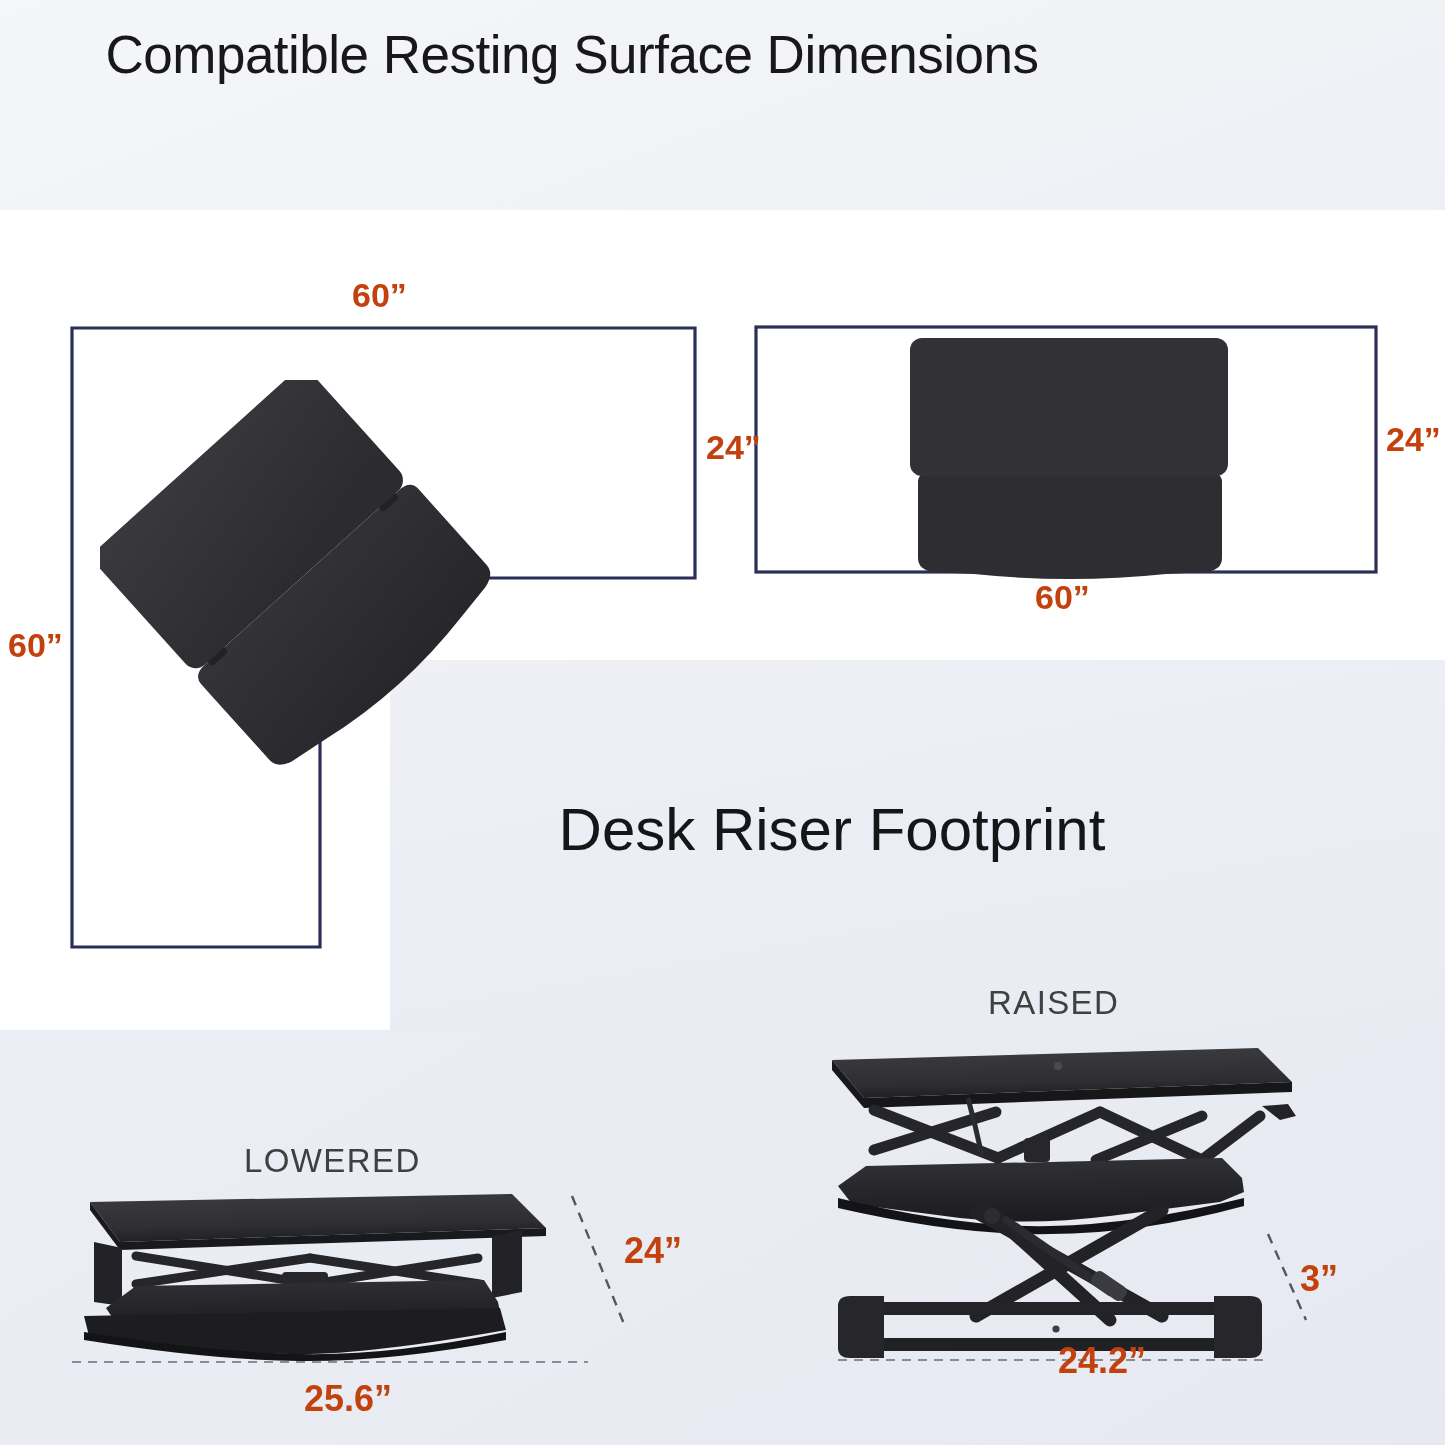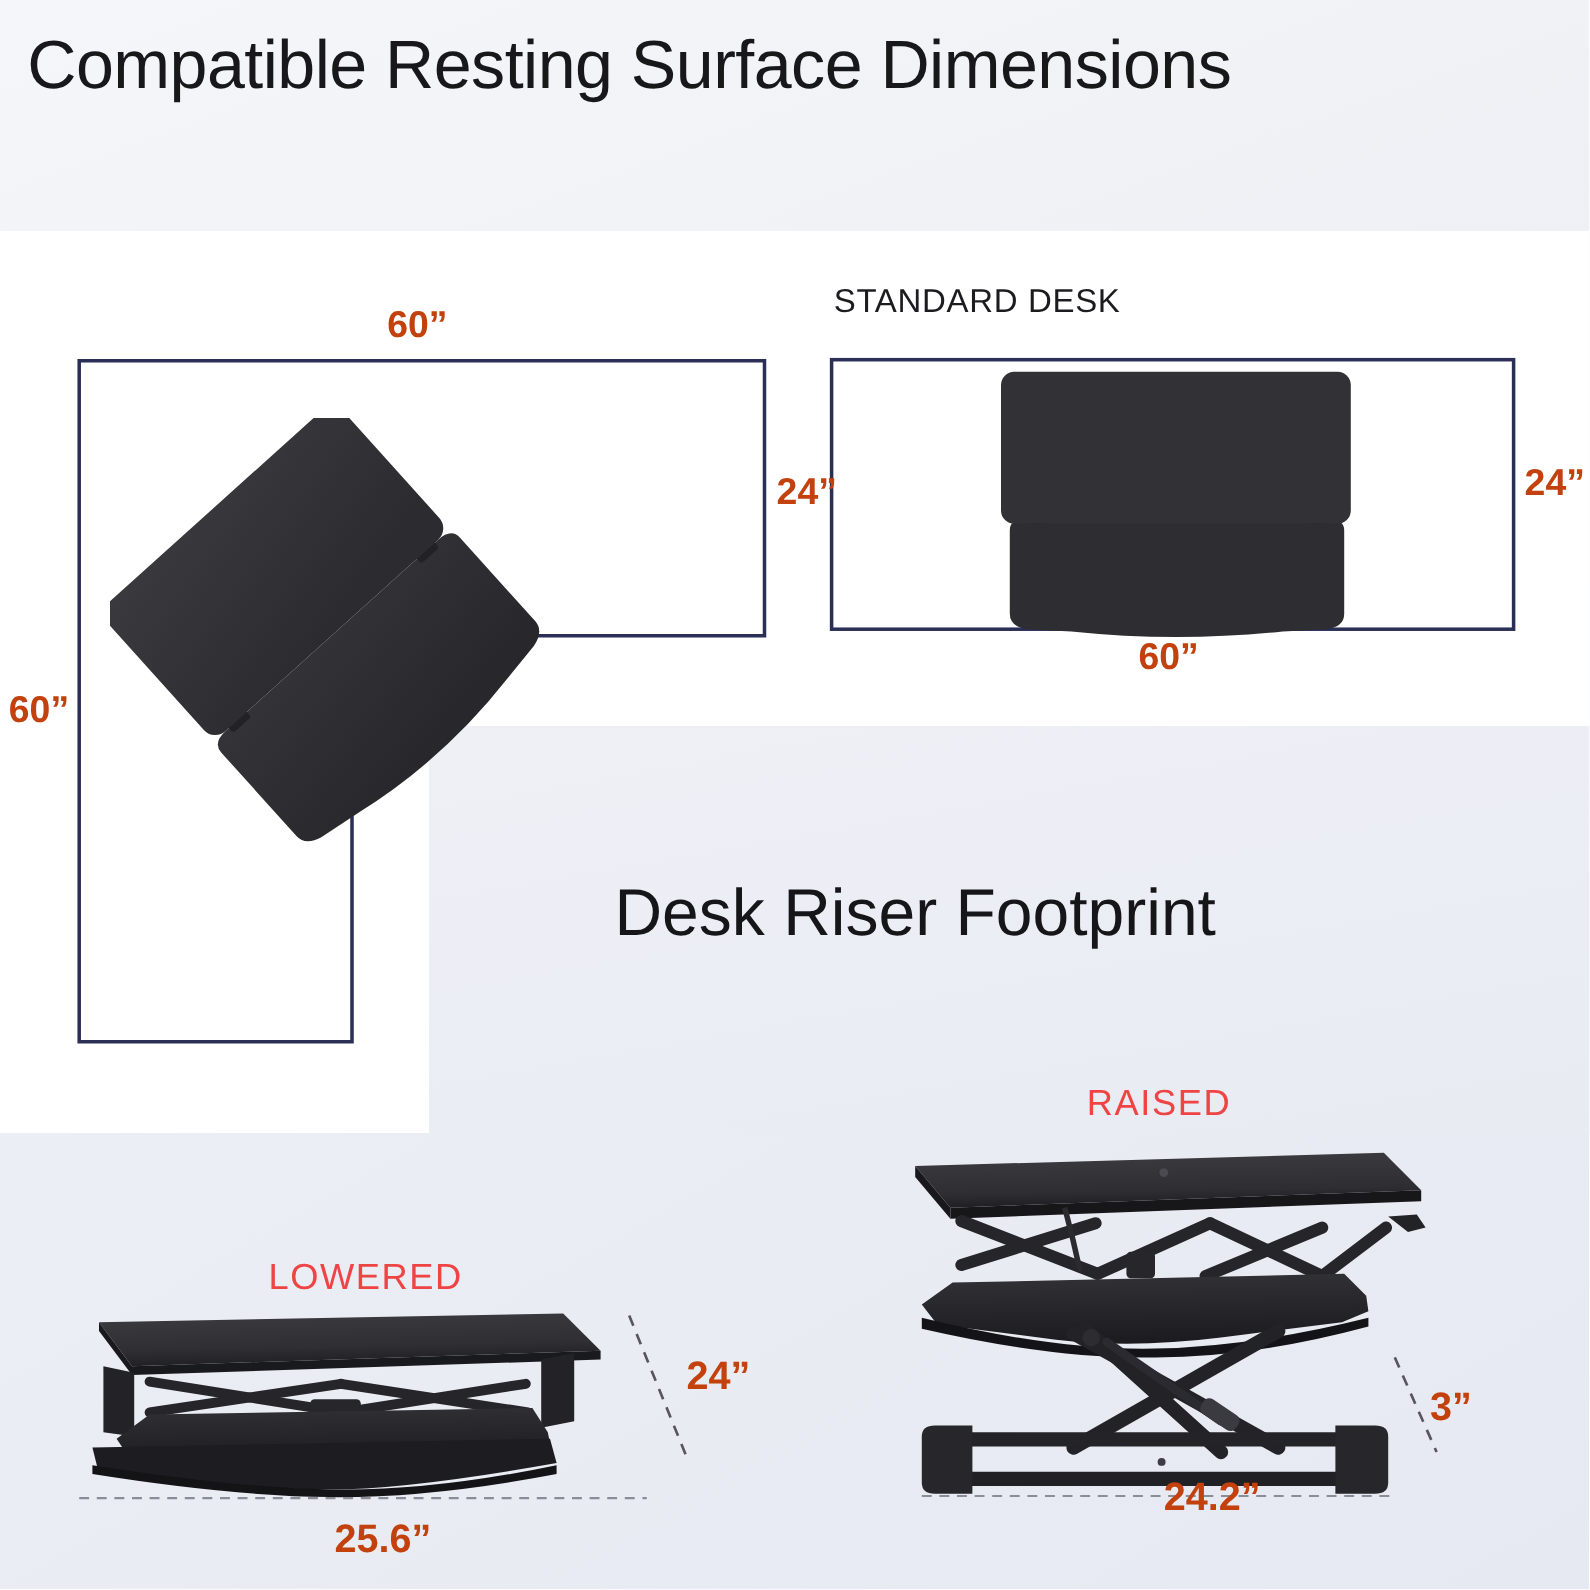--- a/index.html
+++ b/index.html
@@ -40,21 +40,21 @@
     width: 1445px; height: 210px;
     background: linear-gradient(160deg, #f5f6f9 0%, #eef0f5 100%);
   }
 
   
   .title {
     position: absolute;
     left: 0; top: 24px;
     width: 1144px;
     text-align: center;
-    font-size: 62px;
+    font-size: 53px;
     font-weight: 400;
     color: #18181a;
     letter-spacing: -0.5px;
     font-stretch: condensed;
     white-space: nowrap;
   }
   .subtitle {
     position: absolute;
     left: 0; top: 110px;
     width: 1445px;
@@ -85,21 +85,21 @@
     font-weight: 400;
     color: #161618;
     font-stretch: condensed;
     white-space: nowrap;
   }
 
   .state-label {
     position: absolute;
     font-size: 33px;
     font-weight: 400;
-    color: #ef4444;
+    color: #404040;
     letter-spacing: 1.4px;
     white-space: nowrap;
   }
   .lbl-raised  { left: 988px; top: 984px; }
   .lbl-lowered { left: 244px; top: 1142px; }
 
   
   .dim {
     position: absolute;
     font-size: 34px;
@@ -137,21 +137,20 @@
 
 <div id="page">
 
   <div class="bg-base"></div>
   <div class="bg-white-top"></div>
   <div class="bg-header"></div>
   <div class="bg-grayblock"></div>
 
   <div class="title">Compatible Resting Surface Dimensions</div>
 
-  <div class="section-head sec-std">STANDARD DESK</div>
 
   <svg class="outline-svg" viewBox="0 0 1445 1445" xmlns="http://www.w3.org/2000/svg">
 
     <path d="M 72 328 L 695 328 L 695 578 L 320 578 L 320 947 L 72 947 Z" fill="#ffffff" stroke="#2b2f57" stroke-width="3.2"></path>
 
     <rect x="756" y="327" width="620" height="245" fill="#ffffff" stroke="#2b2f57" stroke-width="3.2"></rect>
   </svg>
 
   <svg class="riser-svg riser-lshape" viewBox="0 0 440 400" xmlns="http://www.w3.org/2000/svg">
     <defs>

